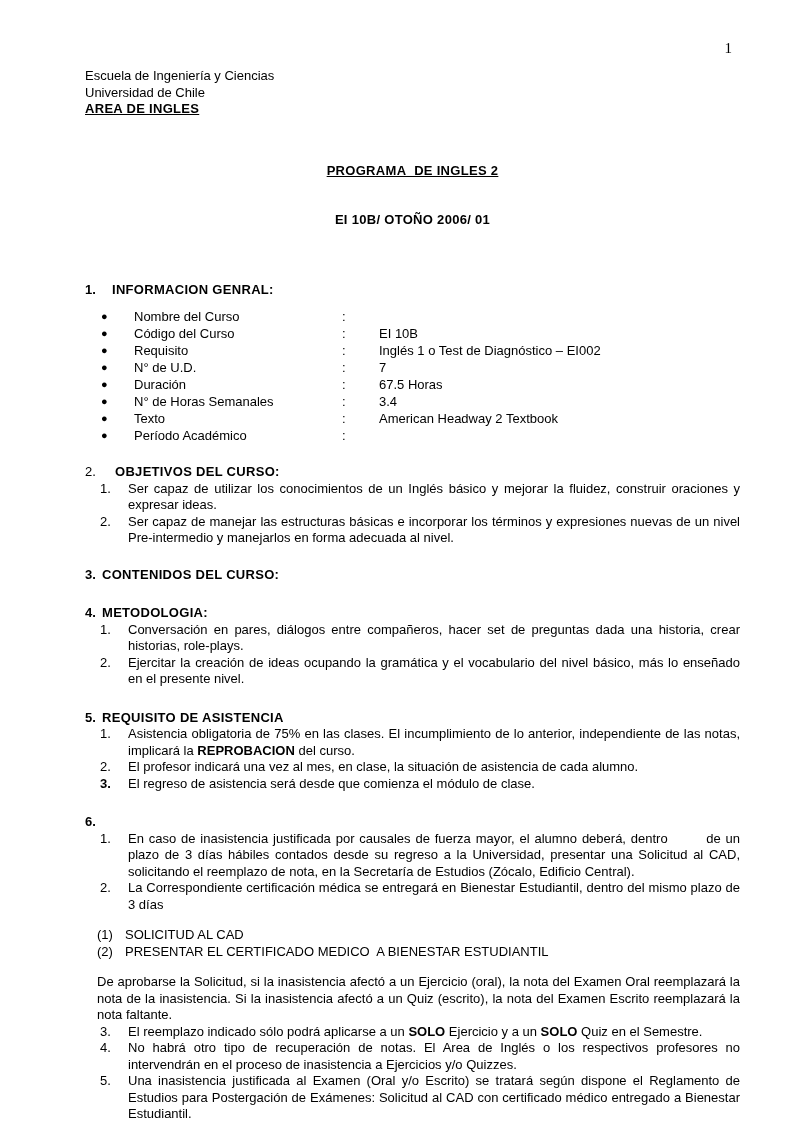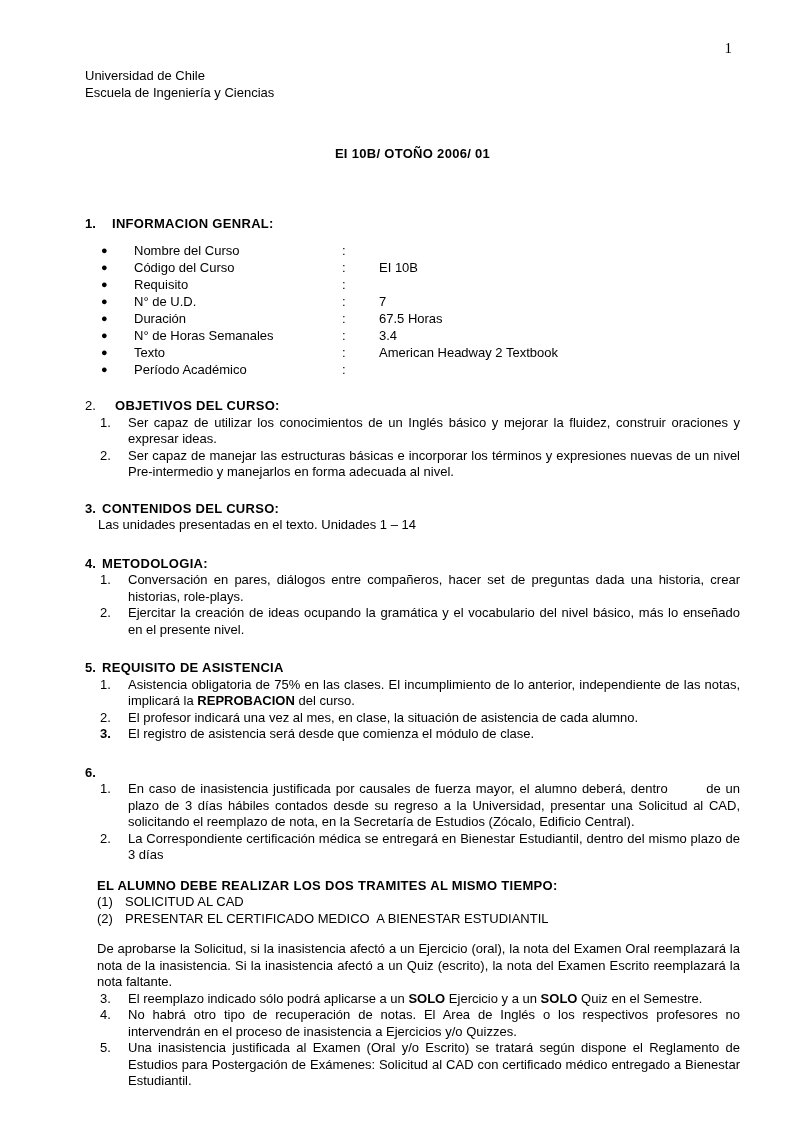--- a/index.html
+++ b/index.html
@@ -93,25 +93,27 @@
 </head>
 <body>
 
 <div class="page">
 
   <div class="page-number">1</div>
 
   <div class="content">
 
     <div class="org">
+      <div>Escuela de Ingeniería y Ciencias</div>
       <div>Universidad de Chile</div>
-      <div>Escuela de Ingeniería y Ciencias</div>
+      <div class="caps-head u">AREA DE INGLES</div>
     </div>
 
     <div class="title-block">
+      <div class="caps-head u">PROGRAMA&nbsp; DE INGLES 2</div>
       <div class="caps-head">EI 10B/ OTOÑO 2006/ 01</div>
     </div>
 
     <div class="sec mt-s1">
       <span class="secnum b w27">1.</span>
       <span class="caps-head">INFORMACION GENRAL:</span>
     </div>
 
     <div class="info-list mt-list">
       <div class="info-row">
@@ -122,20 +124,21 @@
       <div class="info-row">
         <span class="bullet">●</span>
         <span class="label">Código del Curso</span>
         <span class="colon">:</span>
         <span class="value">EI 10B</span>
       </div>
       <div class="info-row">
         <span class="bullet">●</span>
         <span class="label">Requisito</span>
         <span class="colon">:</span>
+        <span class="value">Inglés 1 o Test de Diagnóstico – EI002</span>
       </div>
       <div class="info-row">
         <span class="bullet">●</span>
         <span class="label">N° de U.D.</span>
         <span class="colon">:</span>
         <span class="value">7</span>
       </div>
       <div class="info-row">
         <span class="bullet">●</span>
         <span class="label">Duración</span>
@@ -173,21 +176,20 @@
       <div class="num-item">
         <span class="n">2.</span>
         <span class="t"><span>Ser capaz de manejar las estructuras básicas e incorporar los términos y expresiones nuevas de un nivel Pre-intermedio y manejarlos en forma adecuada al nivel.</span></span>
       </div>
     </div>
 
     <div class="sec mt-s3">
       <span class="secnum b w17">3.</span>
       <span class="caps-head">CONTENIDOS DEL CURSO:</span>
     </div>
-    <div class="s3-body">Las unidades presentadas en el texto. Unidades 1 – 14</div>
 
     <div class="sec mt-s4">
       <span class="secnum b w17">4.</span>
       <span class="caps-head">METODOLOGIA:</span>
     </div>
     <div class="num-list">
       <div class="num-item">
         <span class="n">1.</span>
         <span class="t"><span>Conversación en pares, diálogos entre compañeros, hacer set de preguntas dada una historia, crear historias, role-plays.</span></span>
       </div>
@@ -205,40 +207,39 @@
       <div class="num-item">
         <span class="n">1.</span>
         <span class="t"><span>Asistencia obligatoria de 75% en las clases. El incumplimiento de lo anterior, independiente de las notas, implicará la </span><span class="b">REPROBACION</span><span> del curso.</span></span>
       </div>
       <div class="num-item">
         <span class="n">2.</span>
         <span class="t"><span>El profesor indicará una vez al mes, en clase, la situación de asistencia de cada alumno.</span></span>
       </div>
       <div class="num-item">
         <span class="n b">3.</span>
-        <span class="t"><span>El registro de asistencia será desde que comienza el módulo de clase.</span></span>
+        <span class="t"><span>El regreso de asistencia será desde que comienza el módulo de clase.</span></span>
       </div>
     </div>
 
     <div class="sec mt-s6">
       <span class="secnum b w17">6.</span>
     </div>
     <div class="num-list">
       <div class="num-item">
         <span class="n">1.</span>
         <span class="t"><span>En caso de inasistencia justificada por causales de fuerza mayor, el alumno deberá, dentro&nbsp;&nbsp;&nbsp;&nbsp;&nbsp;&nbsp;&nbsp; de un plazo de 3 días hábiles contados desde su regreso a la Universidad, presentar una Solicitud al CAD, solicitando el reemplazo de nota, en la Secretaría de Estudios (Zócalo, Edificio Central).</span></span>
       </div>
       <div class="num-item">
         <span class="n">2.</span>
         <span class="t"><span>La Correspondiente certificación médica se entregará en Bienestar Estudiantil, dentro del mismo plazo de 3 días</span></span>
       </div>
     </div>
 
     <div class="indent-block mt-block">
-      <div class="caps-head">EL ALUMNO DEBE REALIZAR LOS DOS TRAMITES AL MISMO TIEMPO:</div>
       <div class="plain-item">
         <span class="pn">(1)</span>
         <span class="pt">SOLICITUD AL CAD</span>
       </div>
       <div class="plain-item">
         <span class="pn">(2)</span>
         <span class="pt">PRESENTAR EL CERTIFICADO MEDICO&nbsp; A BIENESTAR ESTUDIANTIL</span>
       </div>
     </div>
 

